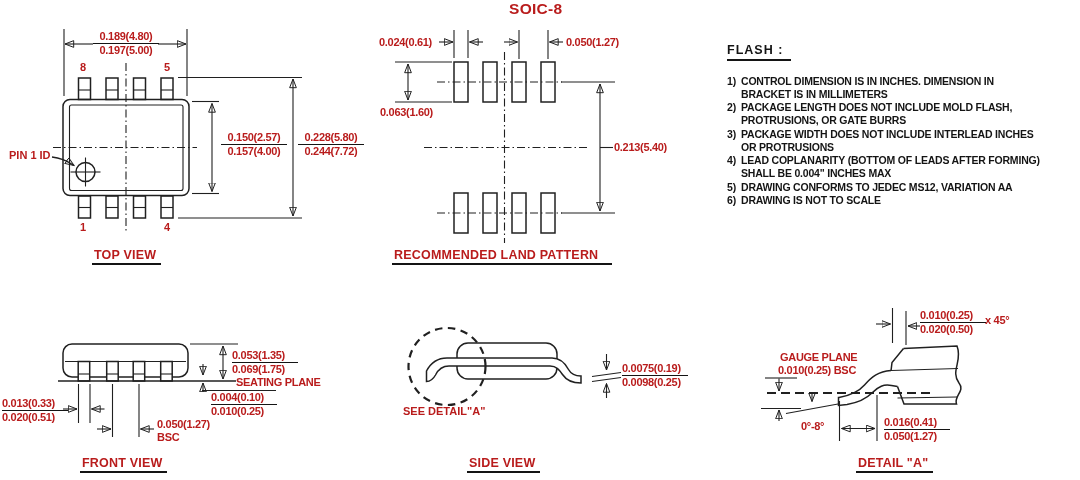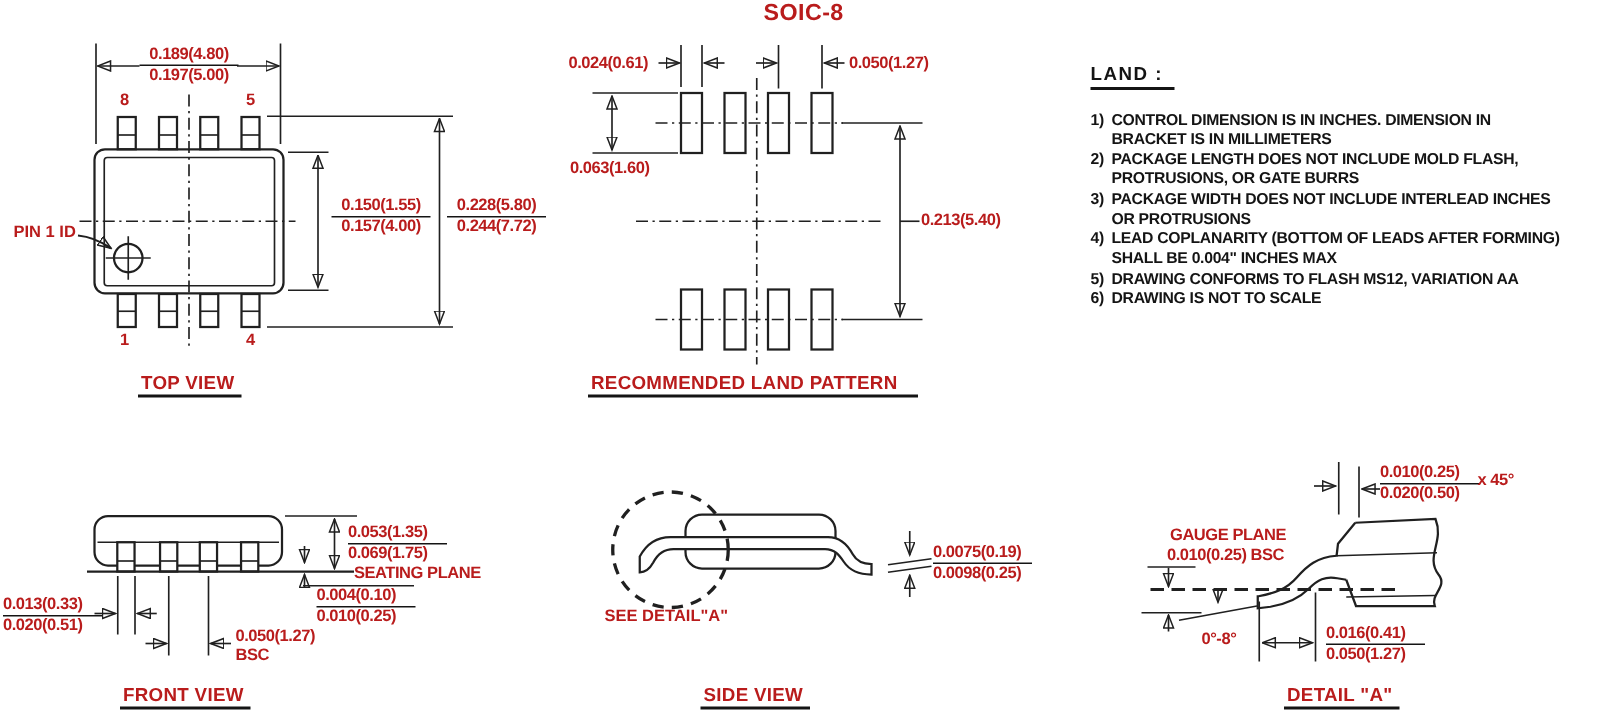--- a/index.html
+++ b/index.html
@@ -201,57 +201,57 @@
   <div class="t dim stack" style="left:93px;top:30px;">
     <span class="a">0.189(4.80)</span>
       <span class="b">0.197(5.00)</span>
   </div>
   <div class="t pin" style="left:80px;top:61px;">8</div>
   <div class="t pin" style="left:164px;top:61px;">5</div>
   <div class="t pin" style="left:80px;top:221px;">1</div>
   <div class="t pin" style="left:164px;top:221px;">4</div>
   <div class="t pin" style="left:9px;top:149px;">PIN 1 ID</div>
   <div class="t dim stack" style="left:221px;top:131px;">
-    <span class="a">0.150(1.55)</span>
+    <span class="a">0.150(2.57)</span>
       <span class="b">0.157(4.00)</span>
   </div>
   <div class="t dim stack" style="left:298px;top:131px;">
     <span class="a">0.228(5.80)</span>
       <span class="b">0.244(7.72)</span>
   </div>
   <div class="t vlabel" style="left:92px;top:248px;">TOP VIEW</div>
 
   <div class="t dim" style="left:379px;top:36px;">0.024(0.61)</div>
   <div class="t dim" style="left:566px;top:36px;">0.050(1.27)</div>
   <div class="t dim" style="left:380px;top:76px;margin-top:30px;">0.063(1.60)</div>
   <div class="t dim" style="left:614px;top:141px;">0.213(5.40)</div>
   <div class="t vlabel" style="left:392px;top:248px;padding-right:14px;">RECOMMENDED LAND PATTERN</div>
 
   <div class="notes">
-    <div class="nhead">LAND :</div>
+    <div class="nhead">FLASH :</div>
     <div class="nitems">
       <div class="note-item">
         <span class="nnum">1)</span>
         <span class="nlines"><span>CONTROL DIMENSION IS IN INCHES. DIMENSION IN</span><br><span>BRACKET IS IN MILLIMETERS</span></span>
       </div>
       <div class="note-item">
         <span class="nnum">2)</span>
         <span class="nlines"><span>PACKAGE LENGTH DOES NOT INCLUDE MOLD FLASH,</span><br><span>PROTRUSIONS, OR GATE BURRS</span></span>
       </div>
       <div class="note-item">
         <span class="nnum">3)</span>
         <span class="nlines"><span>PACKAGE WIDTH DOES NOT INCLUDE INTERLEAD INCHES</span><br><span>OR PROTRUSIONS</span></span>
       </div>
       <div class="note-item">
         <span class="nnum">4)</span>
         <span class="nlines"><span>LEAD COPLANARITY (BOTTOM OF LEADS AFTER FORMING)</span><br><span>SHALL BE 0.004" INCHES MAX</span></span>
       </div>
       <div class="note-item">
         <span class="nnum">5)</span>
-        <span class="nlines"><span>DRAWING CONFORMS TO FLASH MS12, VARIATION AA</span></span>
+        <span class="nlines"><span>DRAWING CONFORMS TO JEDEC MS12, VARIATION AA</span></span>
       </div>
       <div class="note-item">
         <span class="nnum">6)</span>
         <span class="nlines"><span>DRAWING IS NOT TO SCALE</span></span>
       </div>
     </div>
   </div>
 
   <div class="t dim stack" style="left:232px;top:349px;text-align:left;">
     <span class="a">0.053(1.35)</span>

